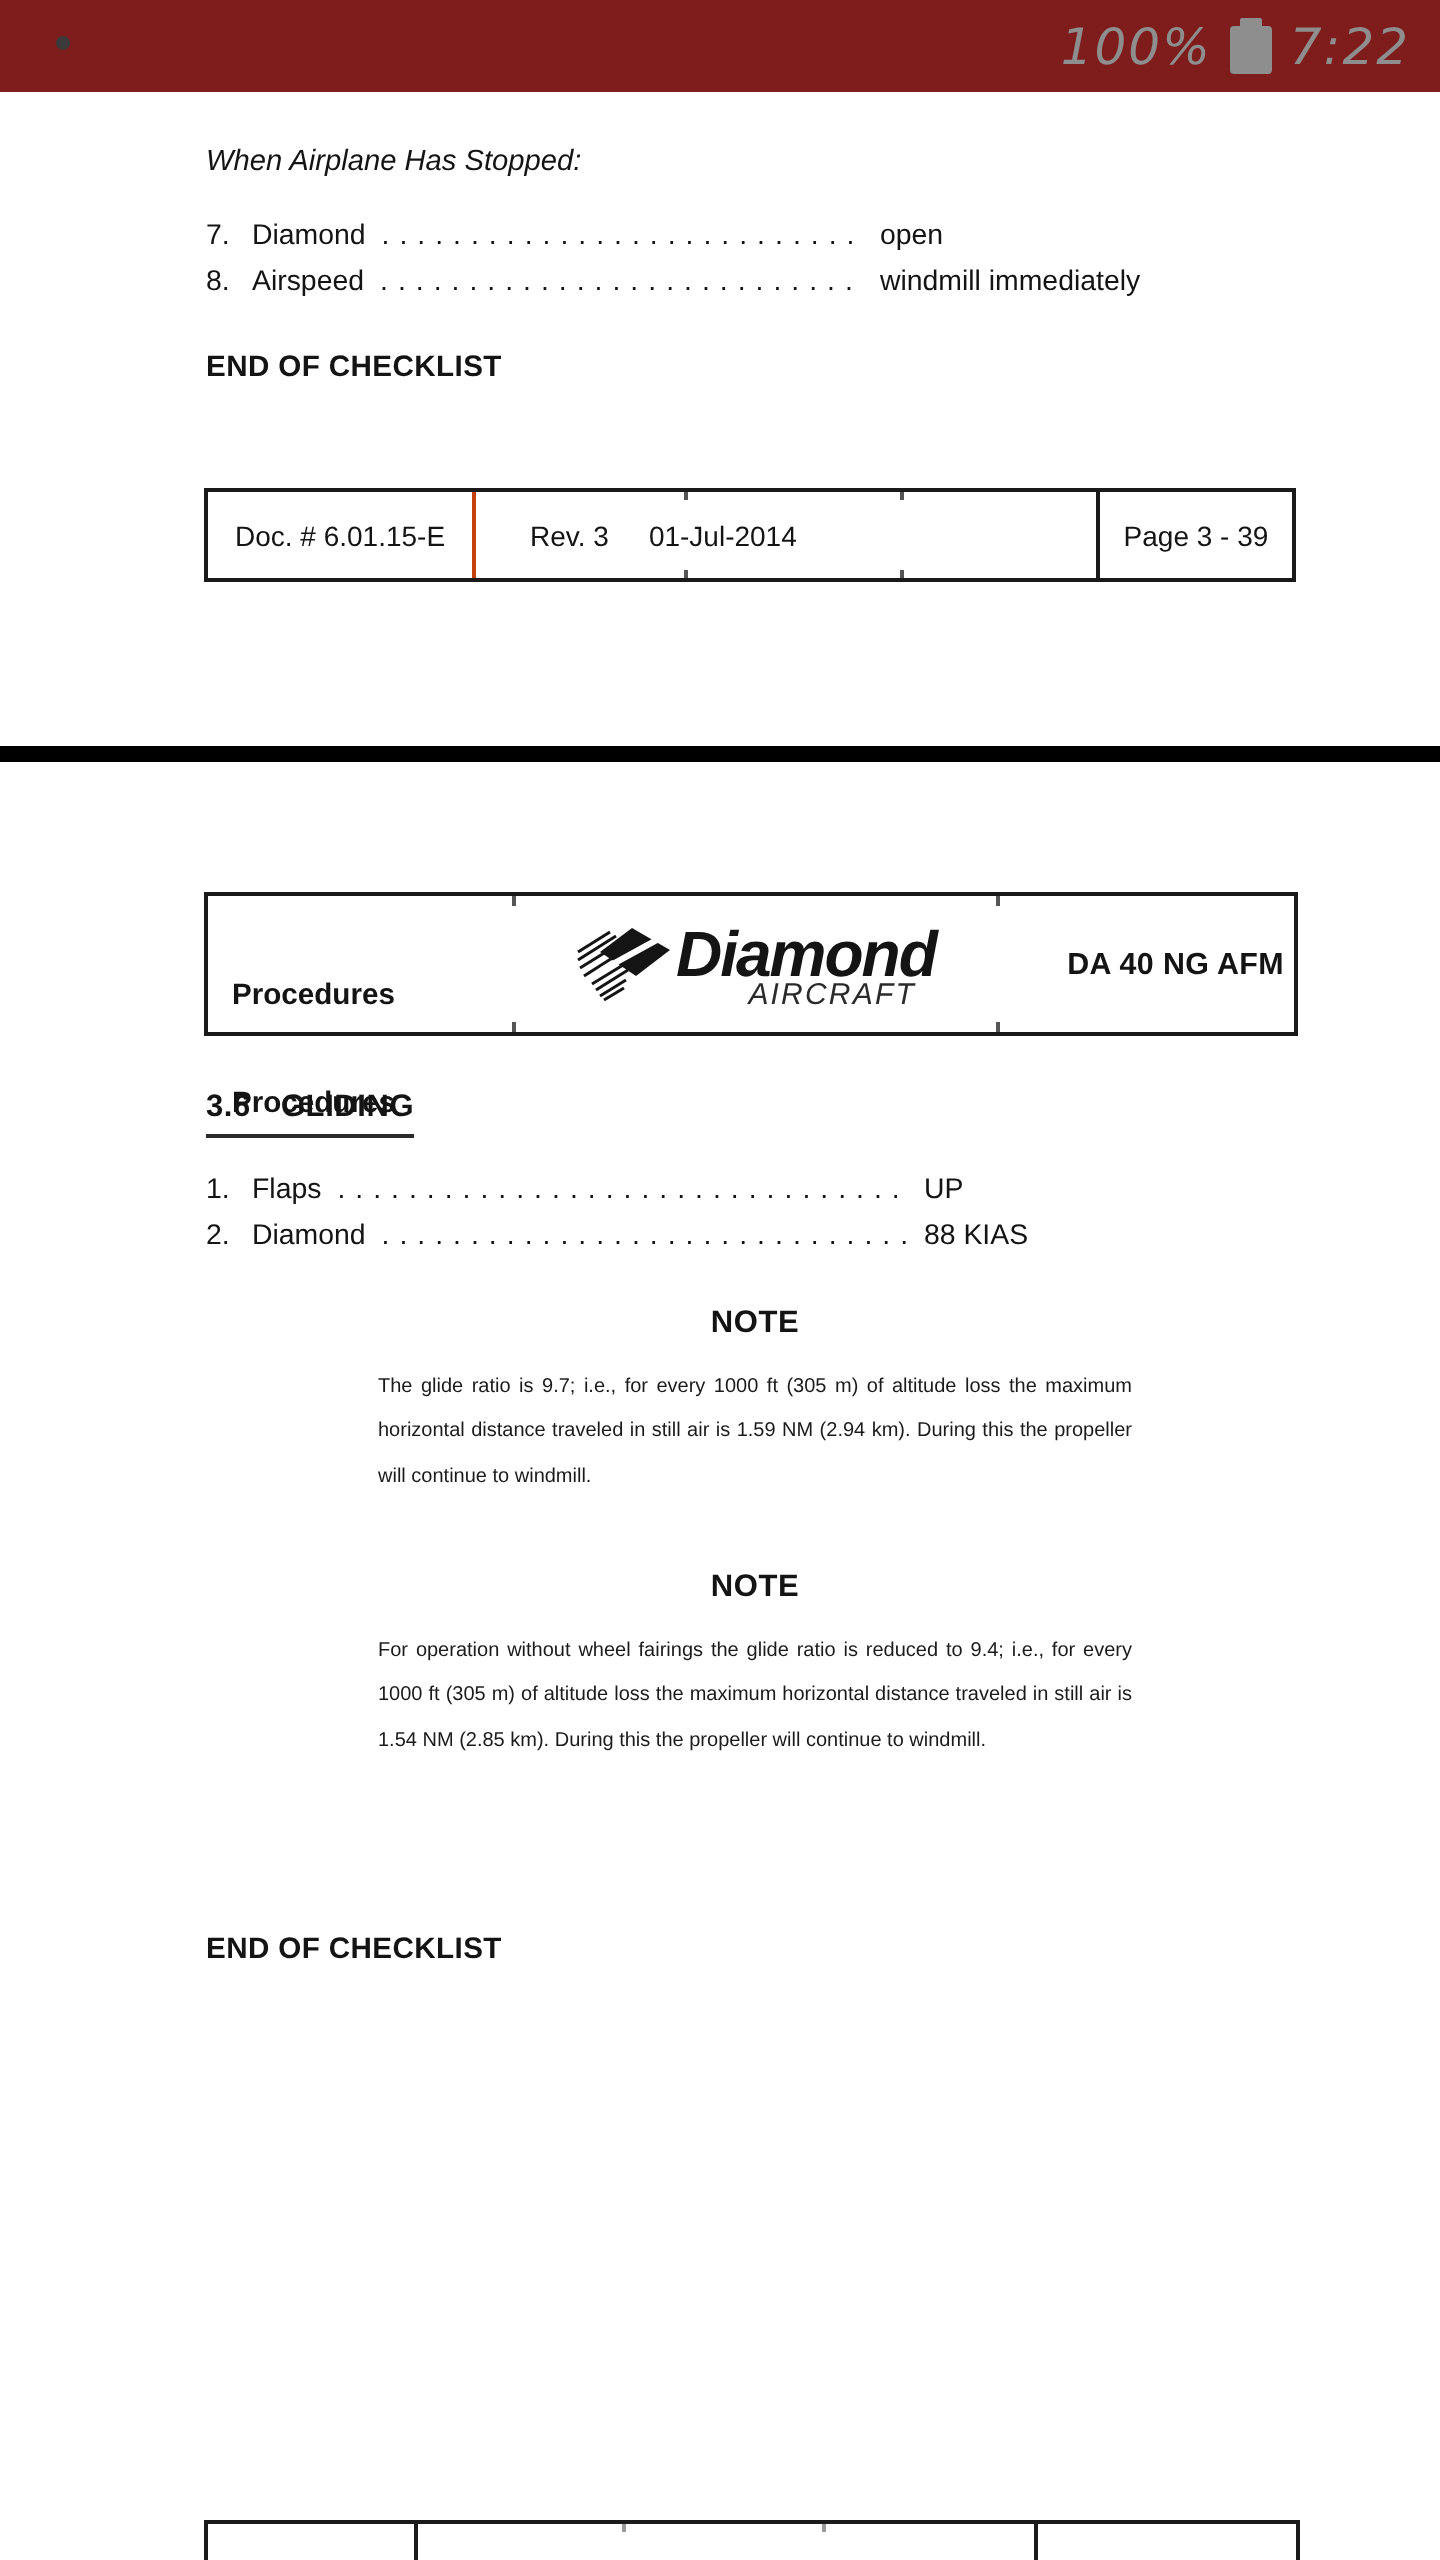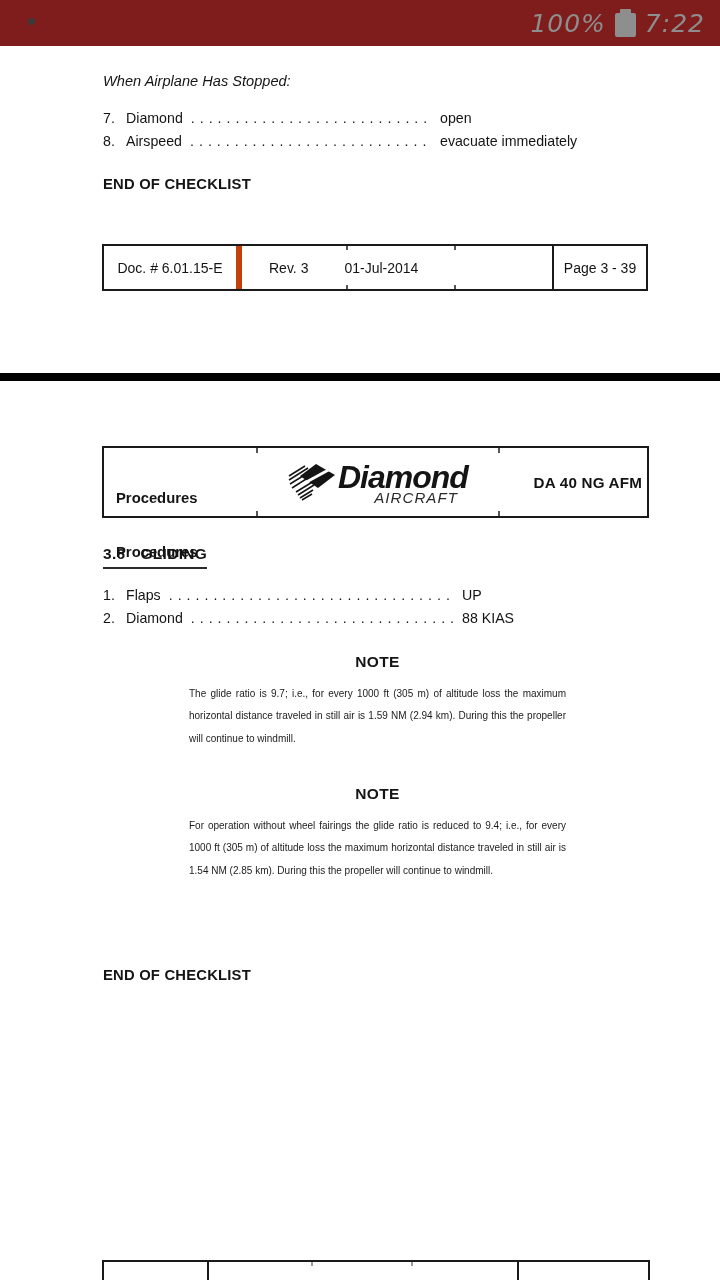--- a/index.html
+++ b/index.html
@@ -26,22 +26,22 @@
   .chk-left { display:flex; overflow:hidden; }
   .chk-left.w1 { width:329px; }
   .chk-left.w2 { width:351px; }
   .chk-num { flex:none; width:23px; }
   .chk-label { flex:none; padding-right:8px; }
   .chk-dots { flex:1; overflow:hidden; white-space:nowrap; letter-spacing:5px; color:#141414; }
   .chk-value { flex:none; padding-left:8px; white-space:nowrap; }
   
   .footer-table { position:absolute; left:102px; top:198px; width:546px; height:47px;
                   border:2px solid #1a1a1a; box-sizing:border-box; display:flex; font-size:14px; }
-  .ft-c1 { width:132px; border-right:6px solid #c2410c; display:flex; align-items:center; justify-content:center; }
-  .ft-c2 { width:312px; border-right:2px solid #1a1a1a; display:flex; align-items:center; padding-left:27px; gap:36px; position:relative; box-sizing:border-box; }
+  .ft-c1 { width:132px; border-right:2px solid #c2410c; display:flex; align-items:center; justify-content:center; }
+  .ft-c2 { width:312px; border-right:2px solid #1a1a1a; display:flex; align-items:center; padding-left:27px; gap:20px; position:relative; box-sizing:border-box; }
   .ft-c3 { flex:1; display:flex; align-items:center; justify-content:center; }
   .tick { position:absolute; width:2px; height:4px; background:#555; }
   
   .header-table { position:absolute; left:102px; top:400px; width:547px; height:72px;
                   border:2px solid #1a1a1a; box-sizing:border-box; }
   .ht-left { position:absolute; left:12px; top:10px; font-weight:bold; font-size:14.8px; line-height:27px; white-space:pre-line; }
   .ht-right { position:absolute; right:5px; top:26px; font-weight:bold; font-size:15.2px; letter-spacing:0.2px; }
   .logo { position:absolute; left:184px; top:13px; width:175px; height:42px; }
   .logo-glyph { position:absolute; left:0; top:2px; }
   .logo-word { position:absolute; left:50px; top:-2px; font-weight:bold; font-style:italic; font-size:32px; letter-spacing:-1px; }
@@ -90,21 +90,21 @@
           <span class="chk-dots">............................................................</span>
         </div>
         <span class="chk-value">open</span>
       </div>
       <div class="chk-row" style="top:86px;">
         <div class="chk-left w1">
           <span class="chk-num">8.</span>
           <span class="chk-label">Airspeed</span>
           <span class="chk-dots">............................................................</span>
         </div>
-        <span class="chk-value">evacuate immediately</span>
+        <span class="chk-value">windmill immediately</span>
       </div>
 
       <div class="t bold-label" style="left:103px; top:130px;">END OF CHECKLIST</div>
 
       <div class="footer-table">
         <div class="ft-c1">Doc. # 6.01.15-E</div>
         <div class="ft-c2">
           <span>Rev. 3</span>
           <span>01-Jul-2014</span>
           <span class="tick" style="left:104px; top:0;"></span>

